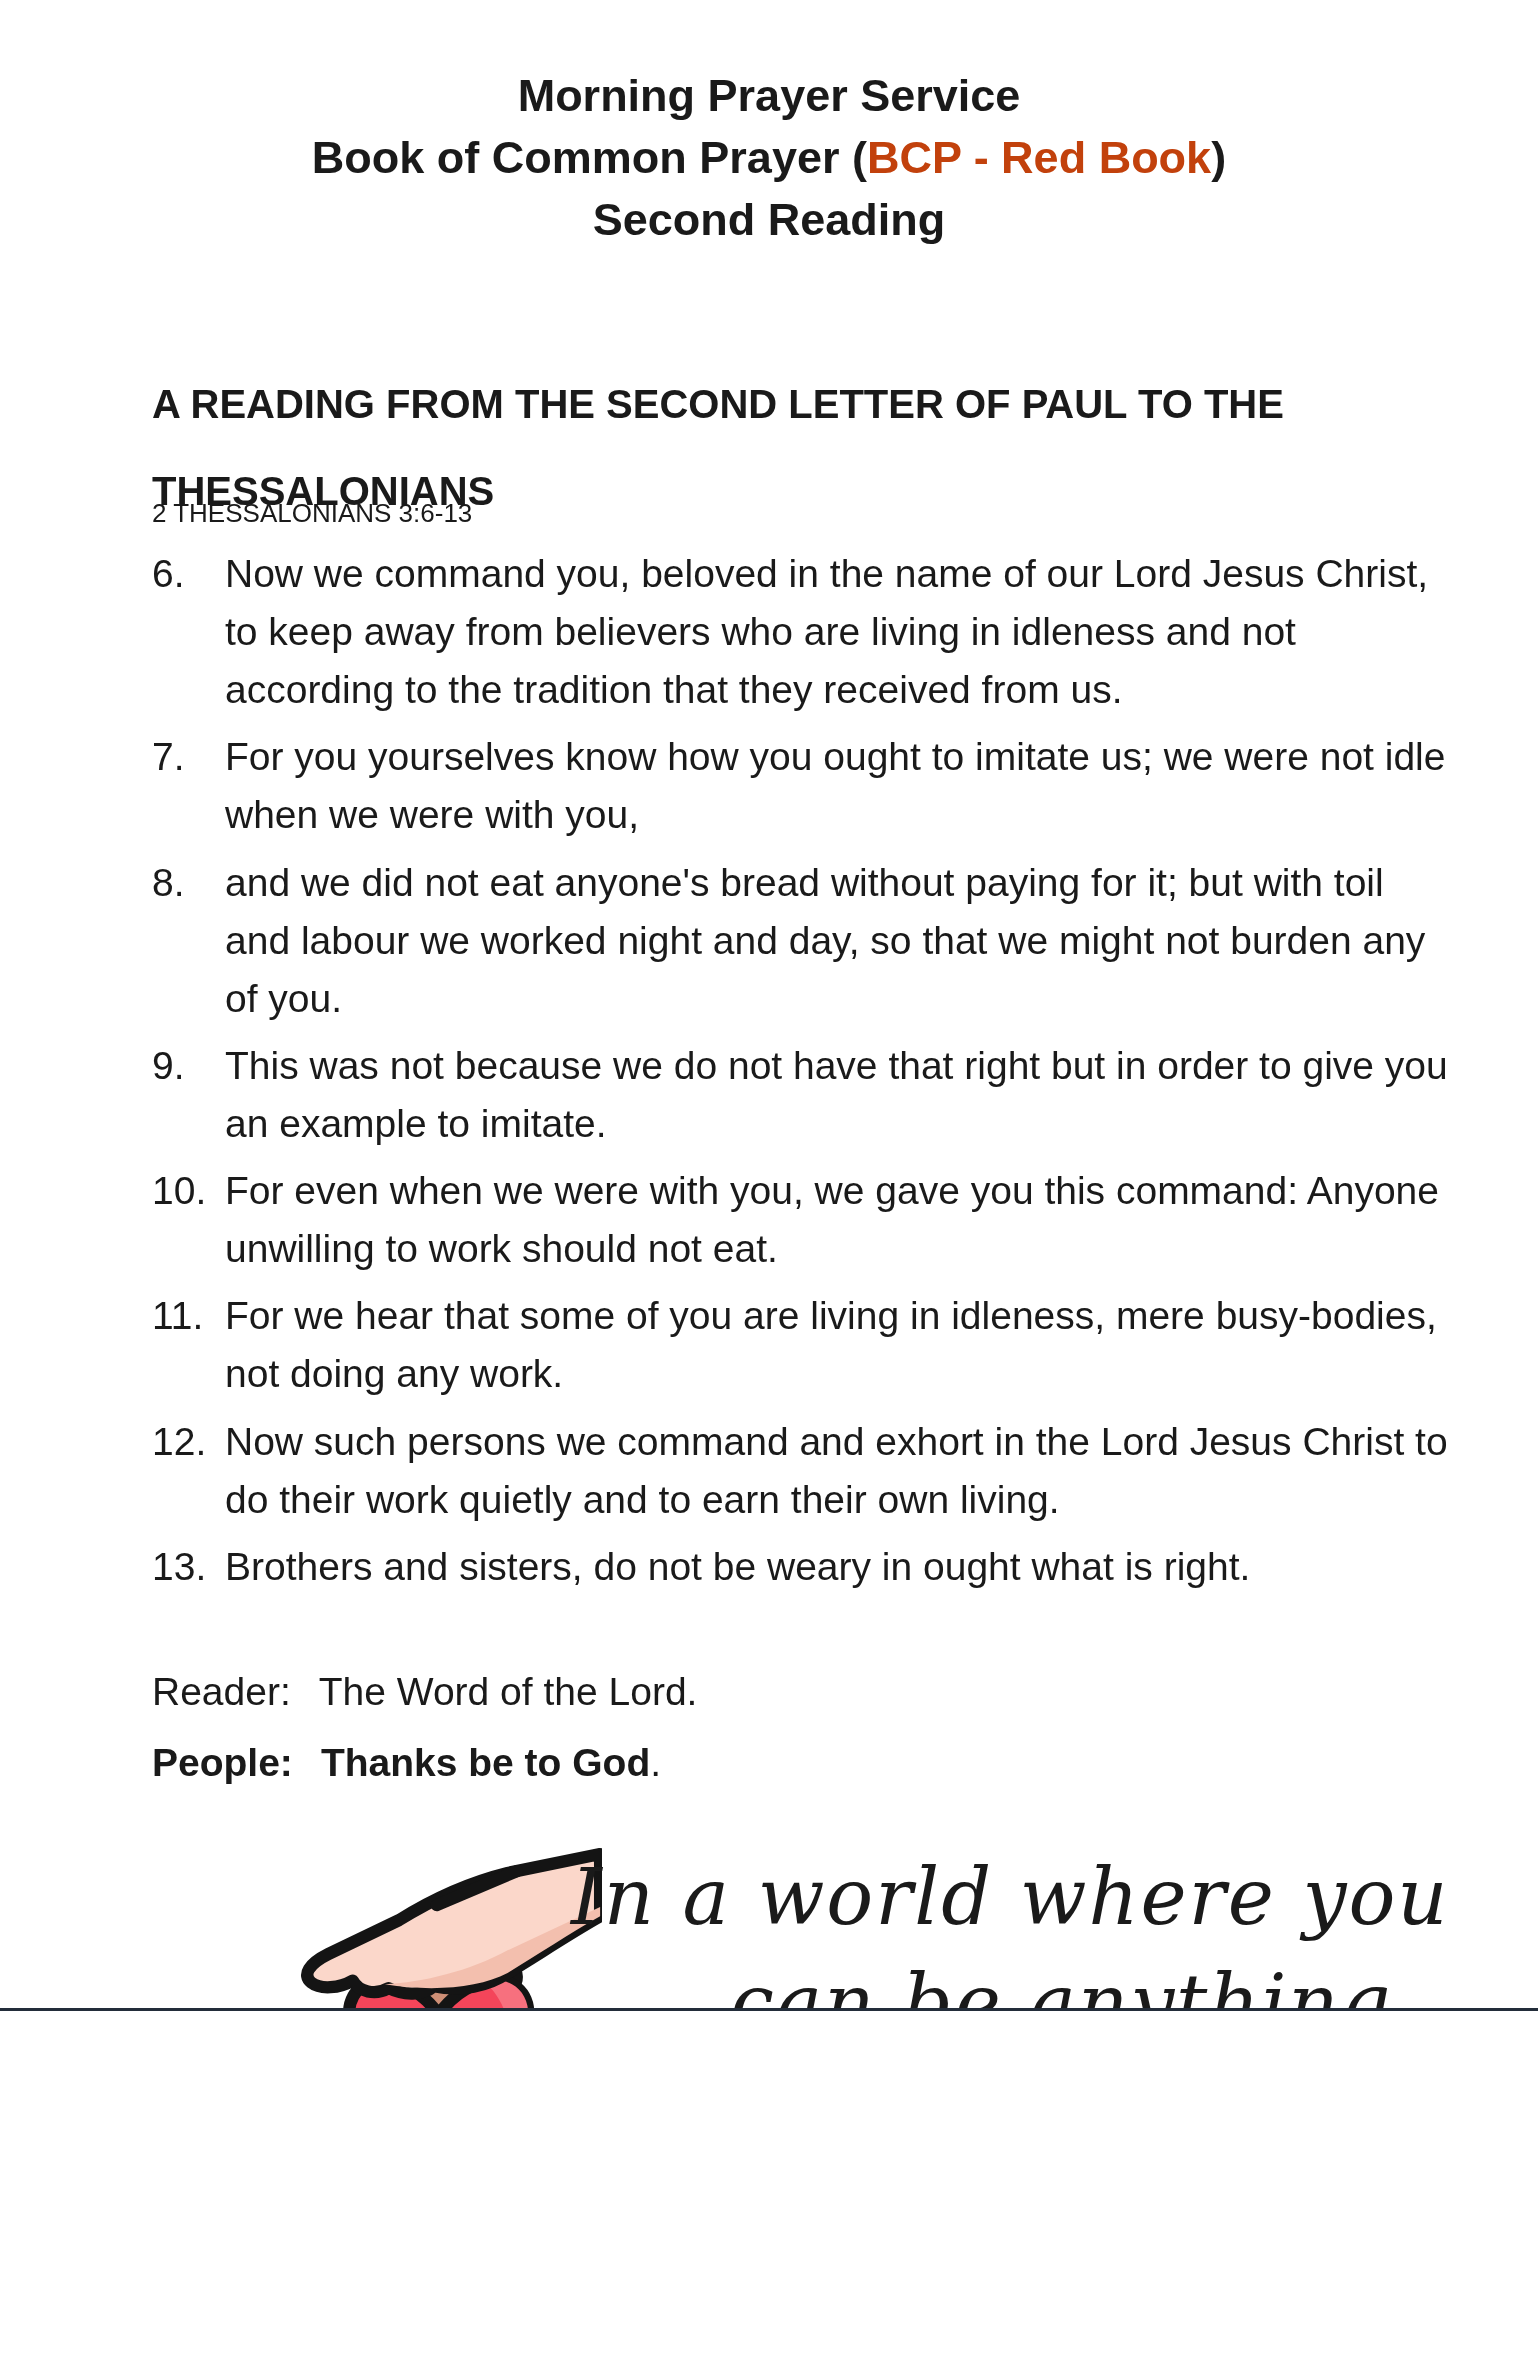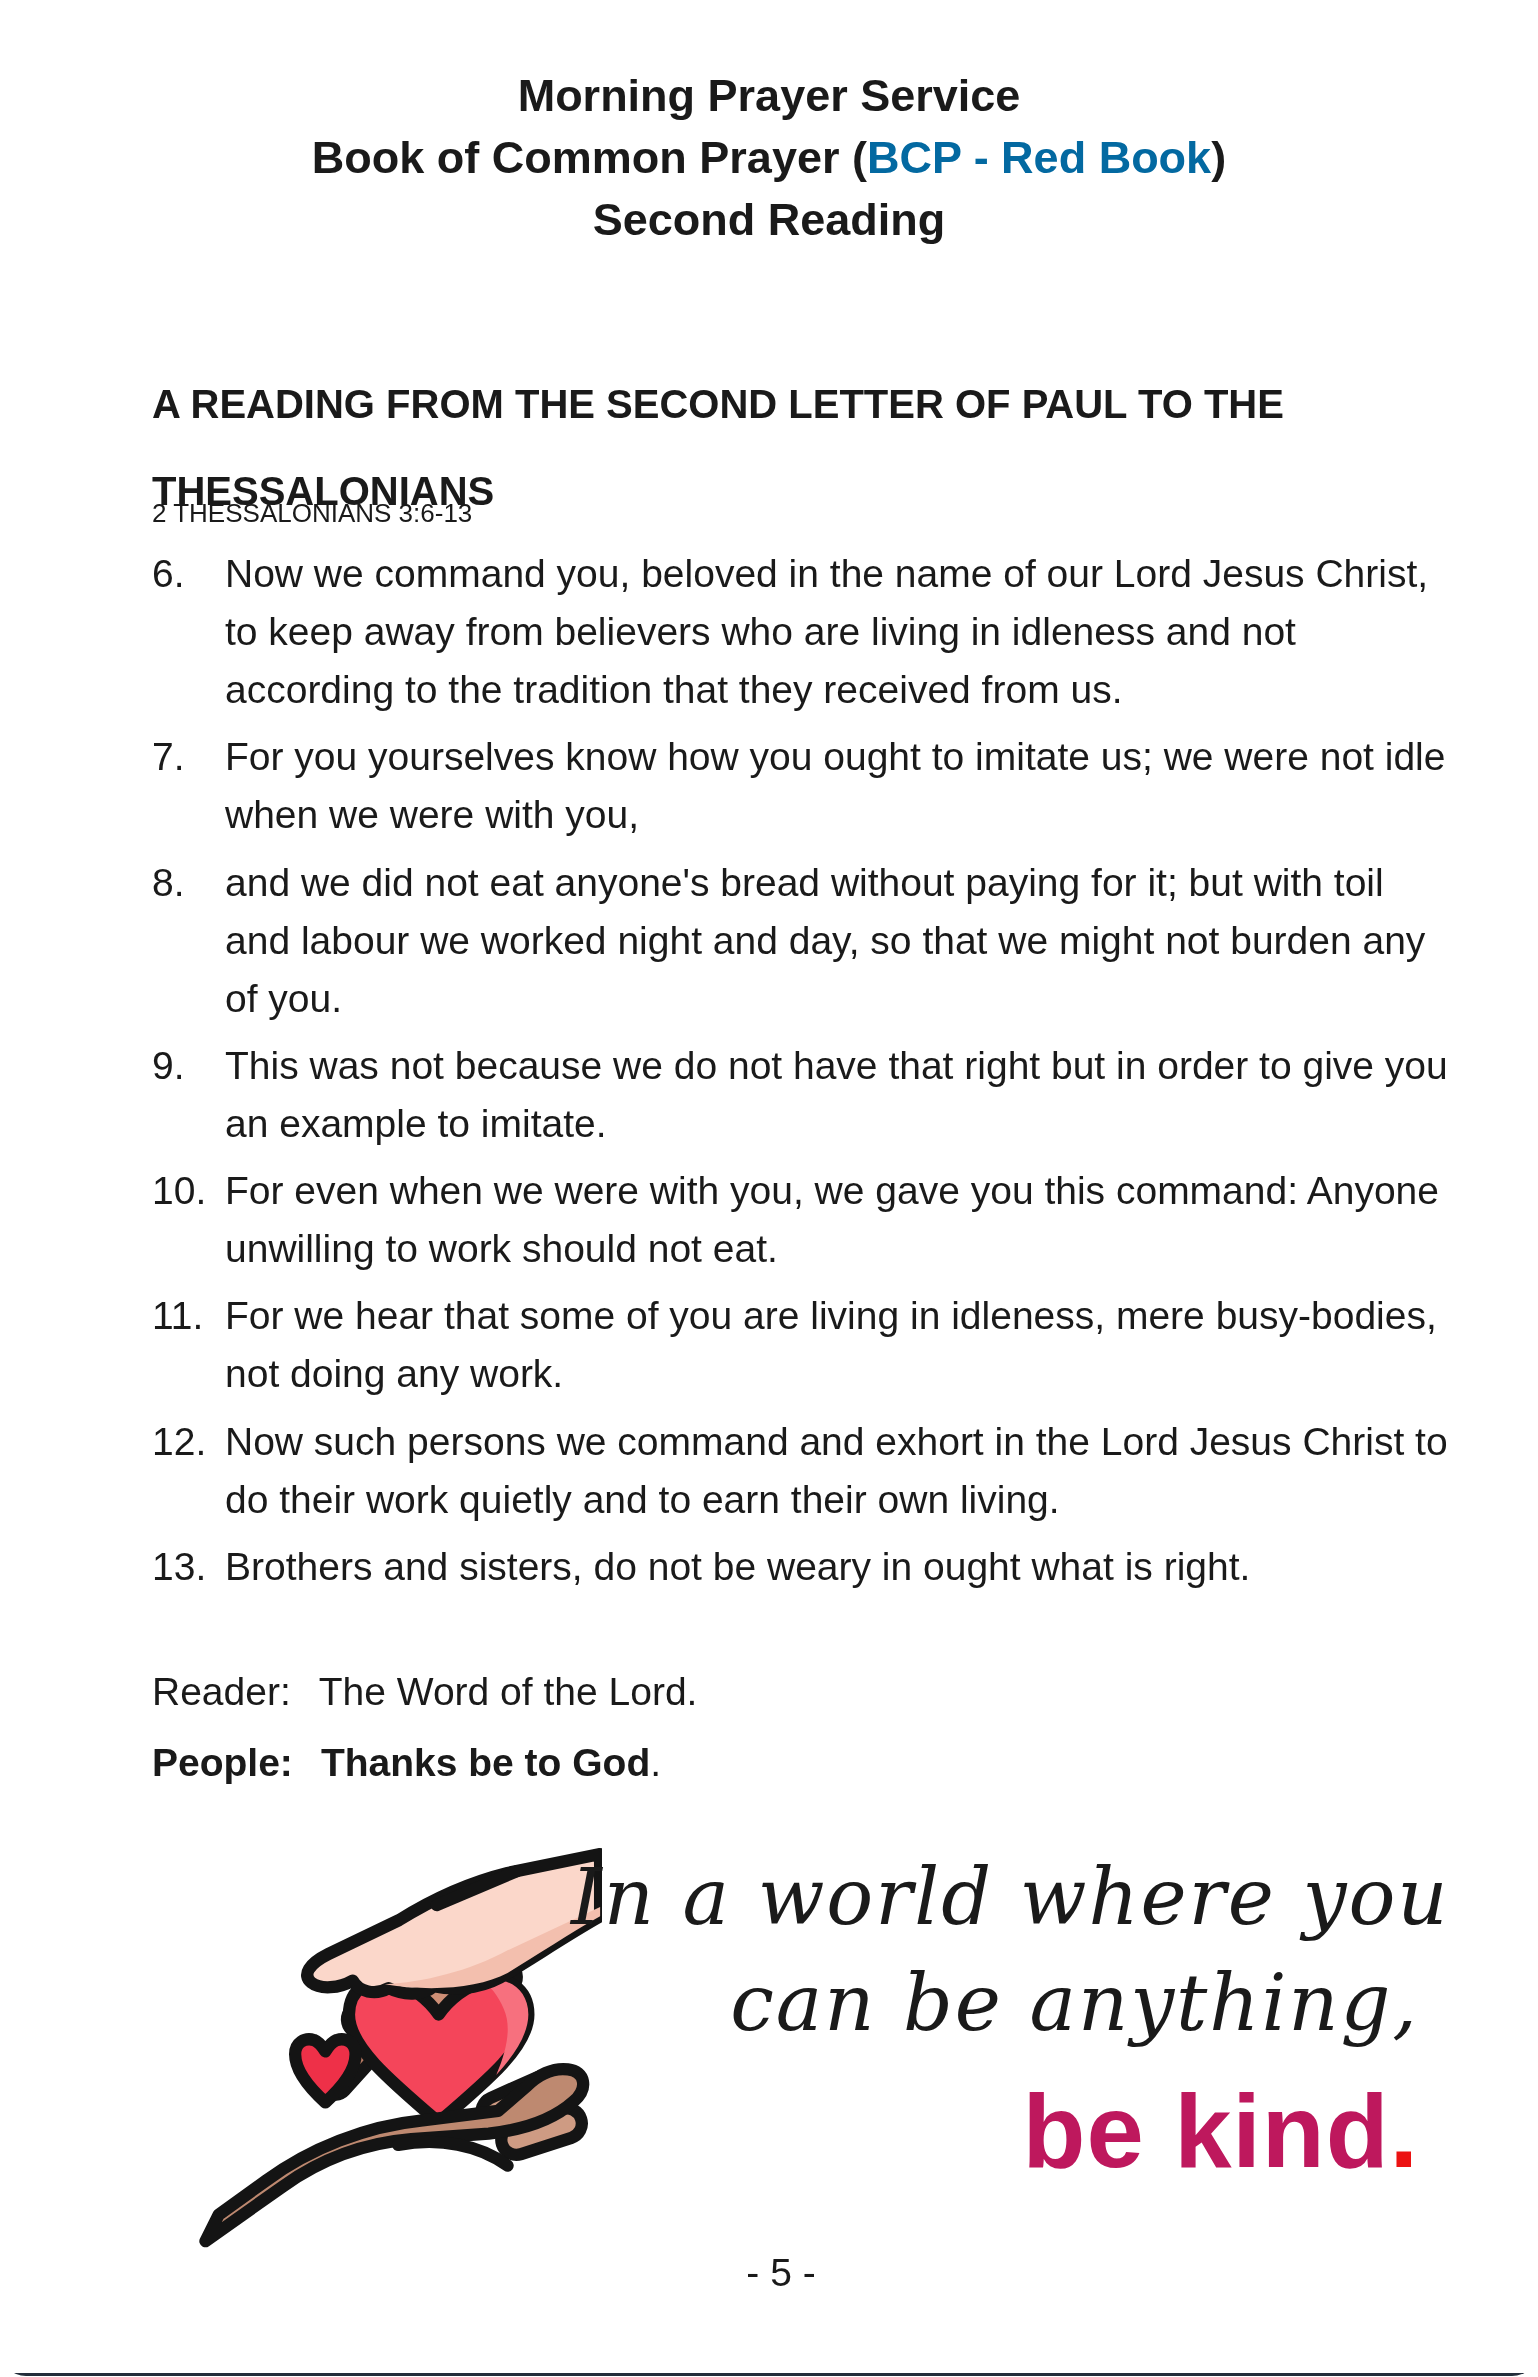--- a/index.html
+++ b/index.html
@@ -1,23 +1,22 @@
 <!DOCTYPE html>
 <html style="font-size:15px"><head>
 <meta charset="utf-8">
 <style>
   html,body{margin:0;padding:0;background:#ffffff;}
   #page{
     position:relative;
-    width:1538px;height:2376px;
+    width:1538px;height:2011px;
     background:#ffffff;
     font-family:"Liberation Sans", sans-serif;
     color:#1a1a1a;
     overflow:hidden;
-    border-radius:26px;
   }
   
   .title-block{
     position:absolute;top:65px;left:0;width:1538px;
     text-align:center;font-weight:bold;font-size:45px;line-height:62px;
     color:#1a1a1a;
   }
   .title-red{  }
   
   .heading{
@@ -80,21 +79,21 @@
     background:#232d3a;
   }
 </style>
 </head>
 <body>
 
 <div id="page">
 
   <div class="title-block">
     <div>Morning Prayer Service</div>
-    <div><span>Book of Common Prayer (</span><span class="title-red" style="color: #0369a1;">BCP - Red Book</span><span>)</span></div>
+    <div><span>Book of Common Prayer (</span><span class="title-red" style="color: #c2410c;">BCP - Red Book</span><span>)</span></div>
     <div>Second Reading</div>
   </div>
 
   <div class="heading">A READING FROM THE SECOND LETTER OF PAUL TO THE THESSALONIANS</div>
   <div class="reference">2 THESSALONIANS 3:6-13</div>
 
   <div class="verses">
     <div class="verse">
         <span class="num">6.</span>
         <span class="vtext">Now we command you, beloved in the name of our Lord Jesus Christ, to keep away from believers who are living in idleness and not according to the tradition that they received from us.</span>

